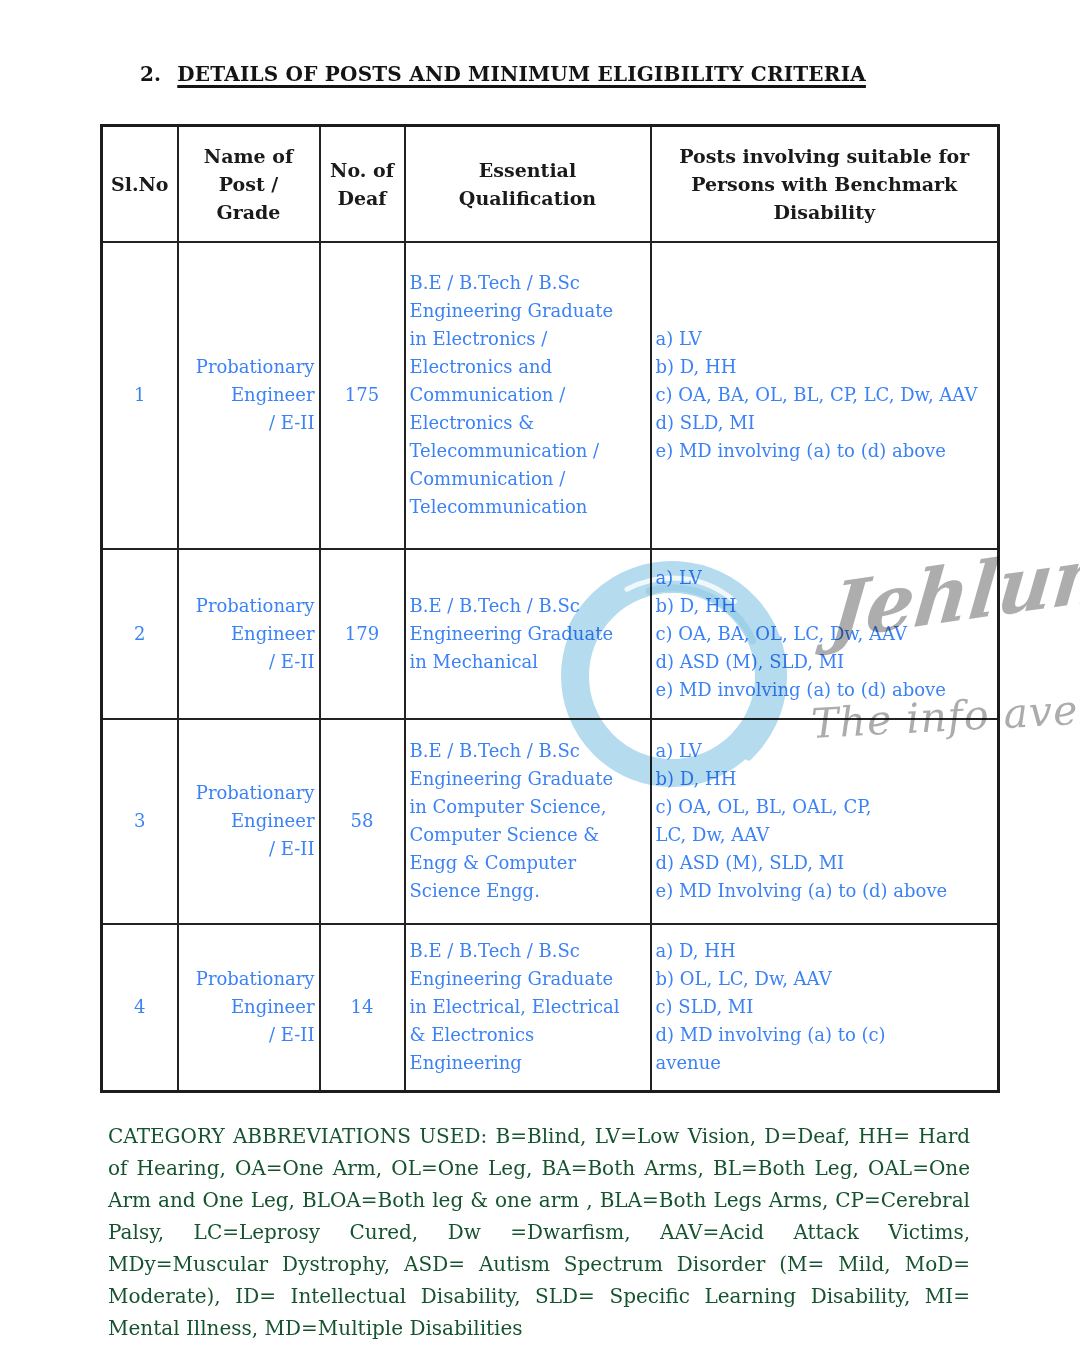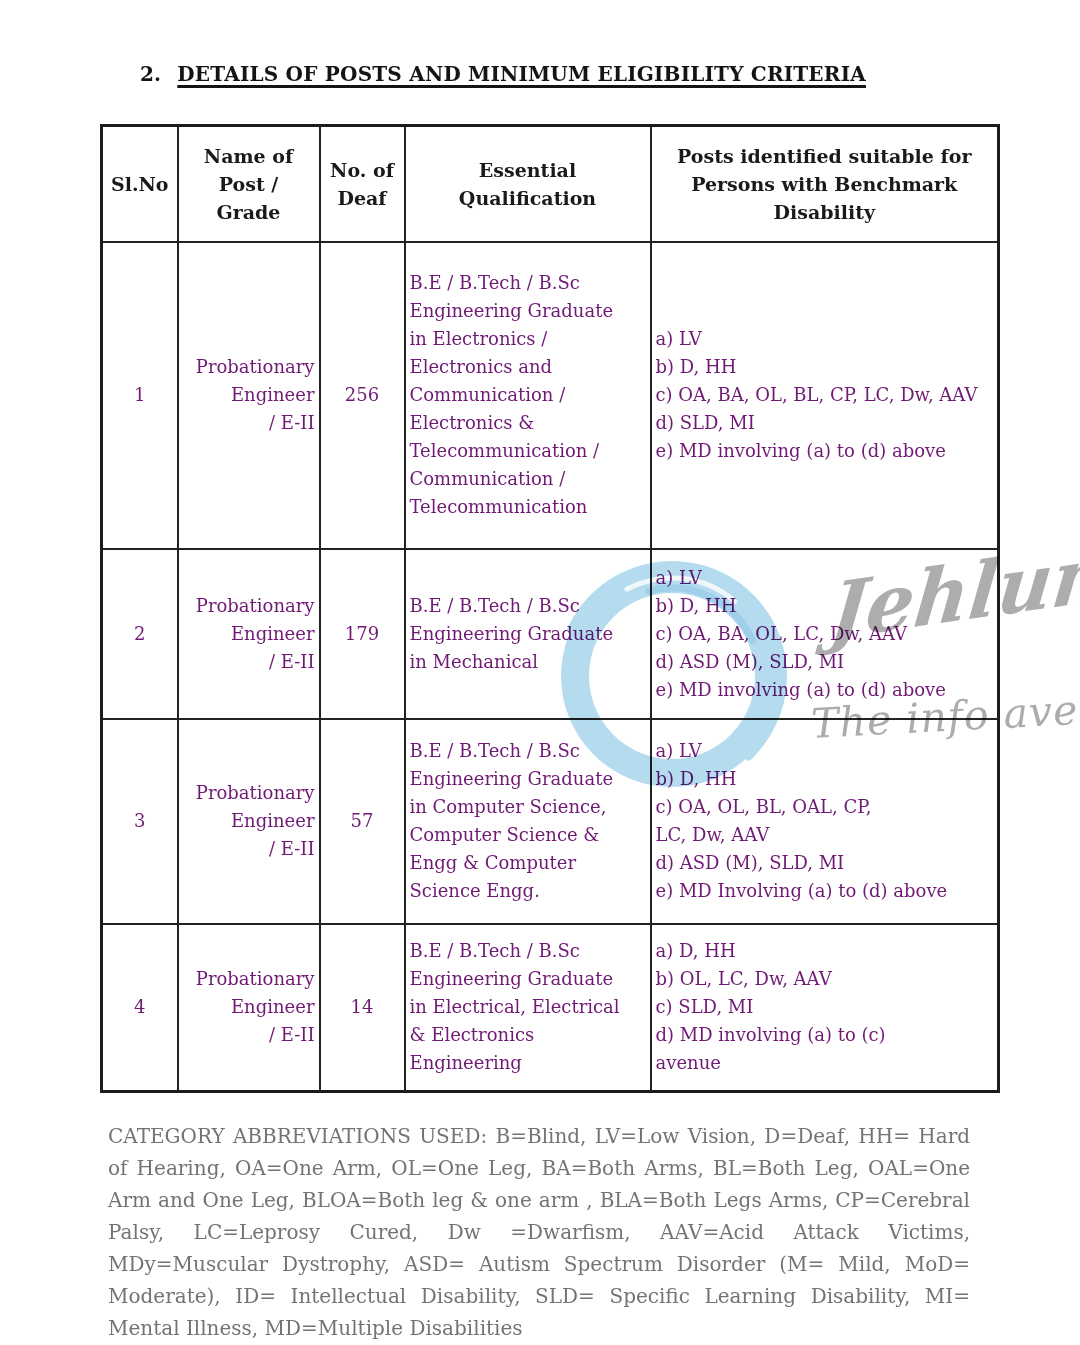--- a/index.html
+++ b/index.html
@@ -33,37 +33,37 @@
     border:2px solid #222222;
     vertical-align:middle;
     padding:6px 4px;
     overflow:hidden;
   }
   .posts-table th{
     font-size:19px;line-height:28px;font-weight:bold;
     color:#1a1a1a;text-align:center;
   }
   .posts-table td{
-    font-size:18px;line-height:28px;color:#701a75;
+    font-size:18px;line-height:28px;color:#3b82f6;
   }
   .pre{white-space:pre-line;}
   .th-left{text-align:left;padding-left:12px;}
   .c-center{text-align:center;}
   .c-left{text-align:right;padding-left:10px;padding-right:3px;}
   .c-qual{text-align:left;padding-left:12px;padding-right:2px;}
   tr.rh{height:116px;}
   tr.r1{height:307px;}
   tr.r2{height:170px;}
   tr.r3{height:205px;}
   tr.r4{height:168px;}
 
   
   .footnote{
     position:absolute;top:1120px;left:108px;width:862px;
-    font-size:20px;line-height:32px;color:#737373;
+    font-size:20px;line-height:32px;color:#14532d;
     text-align:justify;margin:0;
   }
 
   
   .watermark{
     position:absolute;inset:0;pointer-events:none;z-index:4;
     mix-blend-mode:multiply;
   }
   .wm-ring{position:absolute;left:545px;top:548px;opacity:.85;}
   .wm-brand{
@@ -101,32 +101,32 @@
     <thead>
       <tr class="rh">
         <th class="pre">Sl.No</th>
         <th class="pre">Name of
 Post /
 Grade</th>
         <th class="pre th-left">No. of
 Deaf</th>
         <th class="pre th-left">Essential
 Qualification</th>
-        <th class="pre">Posts identified suitable for
+        <th class="pre">Posts involving suitable for
 Persons with Benchmark
 Disability</th>
       </tr>
     </thead>
     <tbody>
       <tr class="r1">
         <td class="c-center">1</td>
         <td class="pre c-left">Probationary
 Engineer
 / E-II</td>
-        <td class="c-center">256</td>
+        <td class="c-center">175</td>
         <td class="pre c-qual">B.E / B.Tech / B.Sc
 Engineering Graduate
 in Electronics /
 Electronics and
 Communication /
 Electronics &amp;
 Telecommunication /
 Communication /
 Telecommunication</td>
         <td class="pre c-qual">a) LV
@@ -148,21 +148,21 @@
 b) D, HH
 c) OA, BA, OL, LC, Dw, AAV
 d) ASD (M), SLD, MI
 e) MD involving (a) to (d) above</td>
       </tr>
       <tr class="r3">
         <td class="c-center">3</td>
         <td class="pre c-left">Probationary
 Engineer
 / E-II</td>
-        <td class="c-center">57</td>
+        <td class="c-center">58</td>
         <td class="pre c-qual">B.E / B.Tech / B.Sc
 Engineering Graduate
 in Computer Science,
 Computer Science &amp;
 Engg &amp; Computer
 Science Engg.</td>
         <td class="pre c-qual">a) LV
 b) D, HH
 c) OA, OL, BL, OAL, CP,
 LC, Dw, AAV

